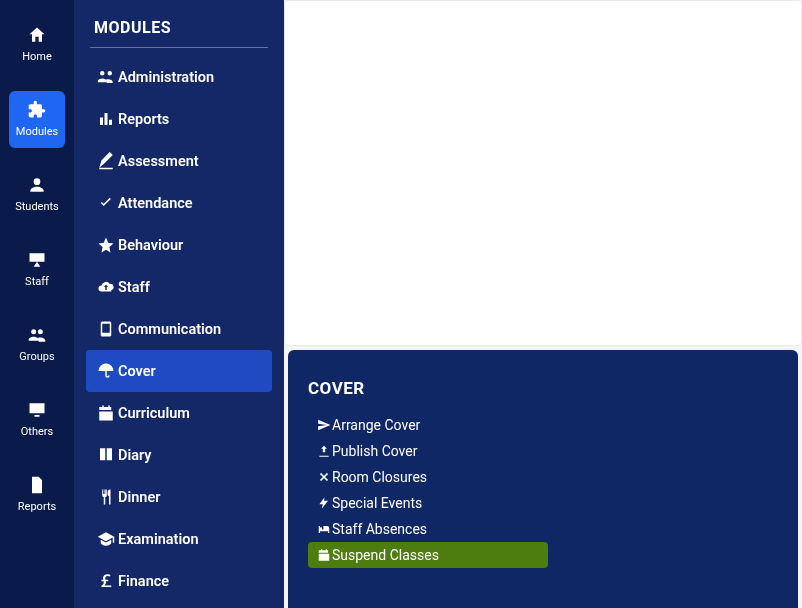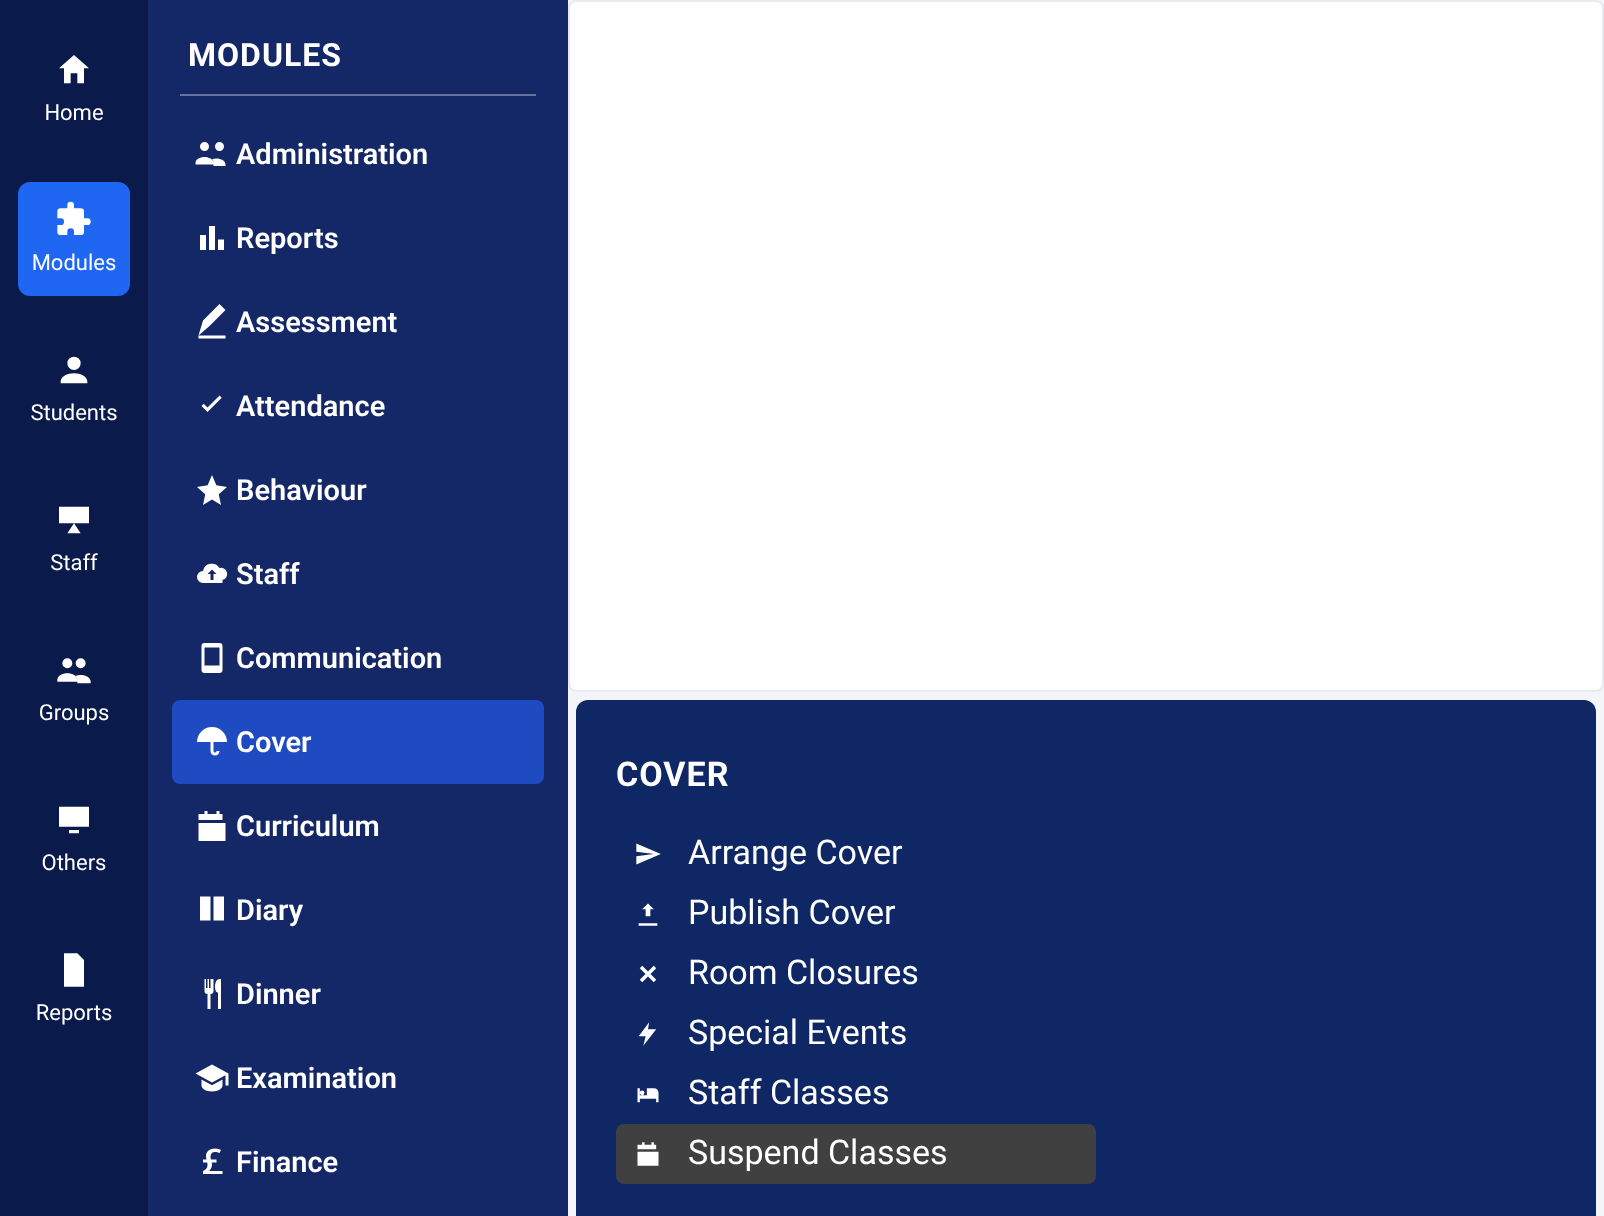--- a/index.html
+++ b/index.html
@@ -115,28 +115,27 @@
   .submenu-title {
     font-size: 17px;
     font-weight: 700;
     letter-spacing: 0.5px;
     margin-bottom: 14px;
   }
   .sub-list { list-style: none; width: 240px; }
   .sub-item {
     display: flex;
     align-items: center;
-    gap: 12px;
     padding: 5px 8px;
-    font-size: 17px;
+    font-size: 14px;
     border-radius: 4px;
     cursor: pointer;
   }
   .sub-item.active {
-    background: #404040;
+    background: #4d7c0f;
   }
   .sub-item .icon {
     width: 16px; height: 16px;
     display: flex; align-items: center; justify-content: center;
     flex-shrink: 0;
   }
 
   svg { fill: currentColor; }
 </style>
 </head>
@@ -443,21 +442,21 @@
             </svg>
           </span>
         <span>Special Events</span>
       </li>
       <li class="sub-item">
         <span class="icon">
             <svg viewBox="0 0 24 24" width="14" height="14">
               <use href="#i-bed"></use>
             </svg>
           </span>
-        <span>Staff Classes</span>
+        <span>Staff Absences</span>
       </li>
       <li class="sub-item active">
         <span class="icon">
             <svg viewBox="0 0 24 24" width="14" height="14">
               <use href="#i-calendar"></use>
             </svg>
           </span>
         <span>Suspend Classes</span>
       </li>
     </ul>

